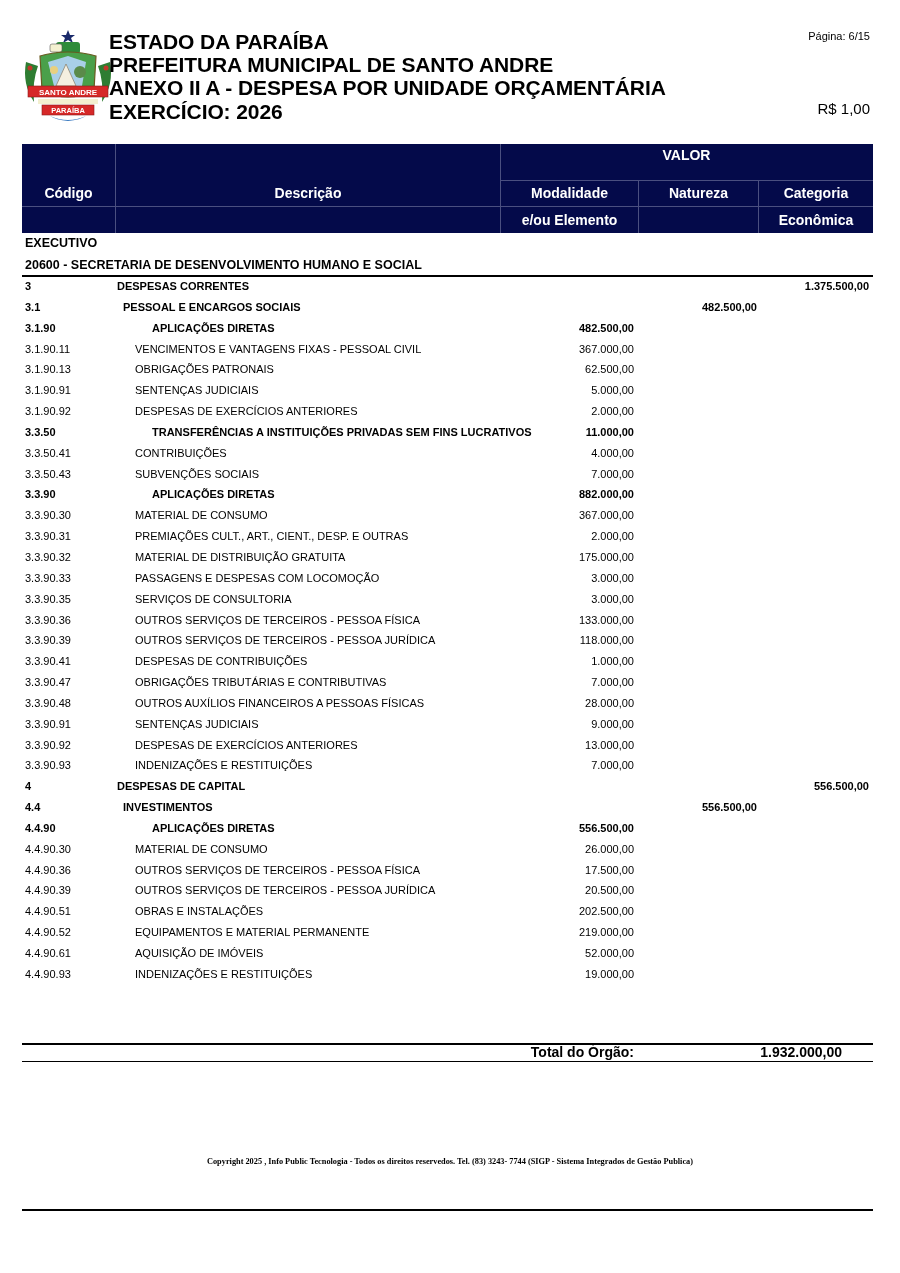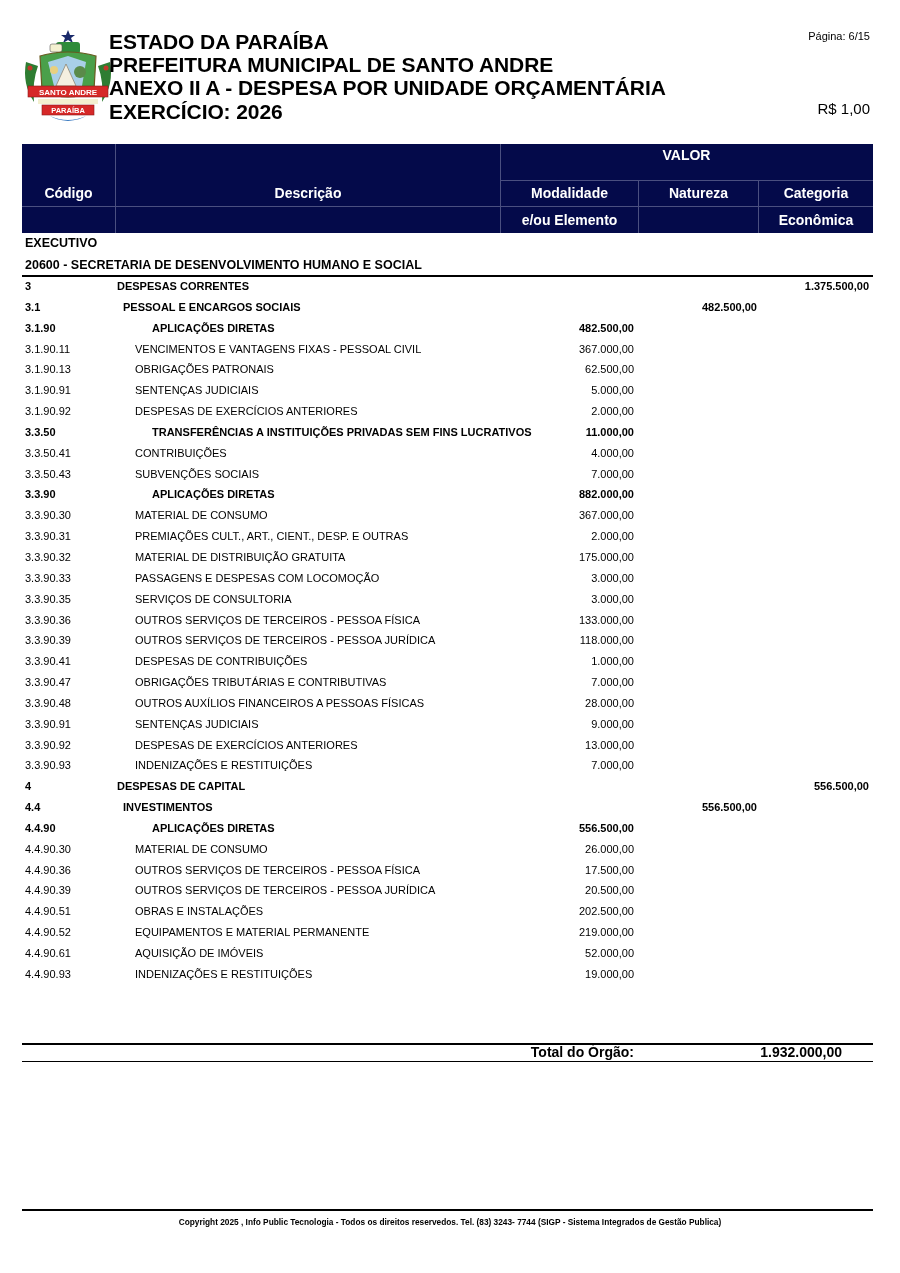--- a/index.html
+++ b/index.html
@@ -37,21 +37,21 @@
   .row.l0 .desc { left: 95px; }
   .row.l1 .desc { left: 101px; }
   .row.l2 .desc { left: 107px; margin-left: 23px; }
   .row.l3 .desc { left: 113px; }
 
   .total-row { position: absolute; left: 22px; top: 1044px; width: 851px; height: 17px; font-weight: bold; font-size: 14px; line-height: 17px; }
   .total-row .tl { position: absolute; left: 472px; width: 140px; text-align: right; }
   .total-row .tv { position: absolute; left: 680px; width: 140px; text-align: right; }
 
   .footer-rule { position: absolute; left: 22px; top: 1209px; width: 851px; height: 2px; background: #000; }
-  .footer { position: absolute; left: 0; width: 900px; top: 1217px; text-align: center; font-family: Liberation Sans, sans-serif; font-weight: bold; font-size: 8.3px; }
+  .footer { position: absolute; left: 0; width: 900px; top: 1157px; text-align: center; font-family: Liberation Serif, serif; font-weight: bold; font-size: 8.3px; }
 </style>
 </head>
 <body>
 
 <div class="logo">
   <svg width="96" height="96" viewBox="0 0 96 96">
     <polygon points="48,2 50,7 55,7 51,10 53,15 48,12 43,15 45,10 41,7 46,7" fill="#1a2a6a"></polygon>
     <rect x="36" y="14" width="24" height="12" rx="3" fill="#2e8b3a"></rect>
     <rect x="30" y="16" width="12" height="8" rx="2" fill="#f3f0d0" stroke="#555" stroke-width="0.6"></rect>
     <path d="M20 28 Q48 20 76 28 L74 62 Q48 76 22 62 Z" fill="#4aa04a" stroke="#6a5a20" stroke-width="1.2"></path>

